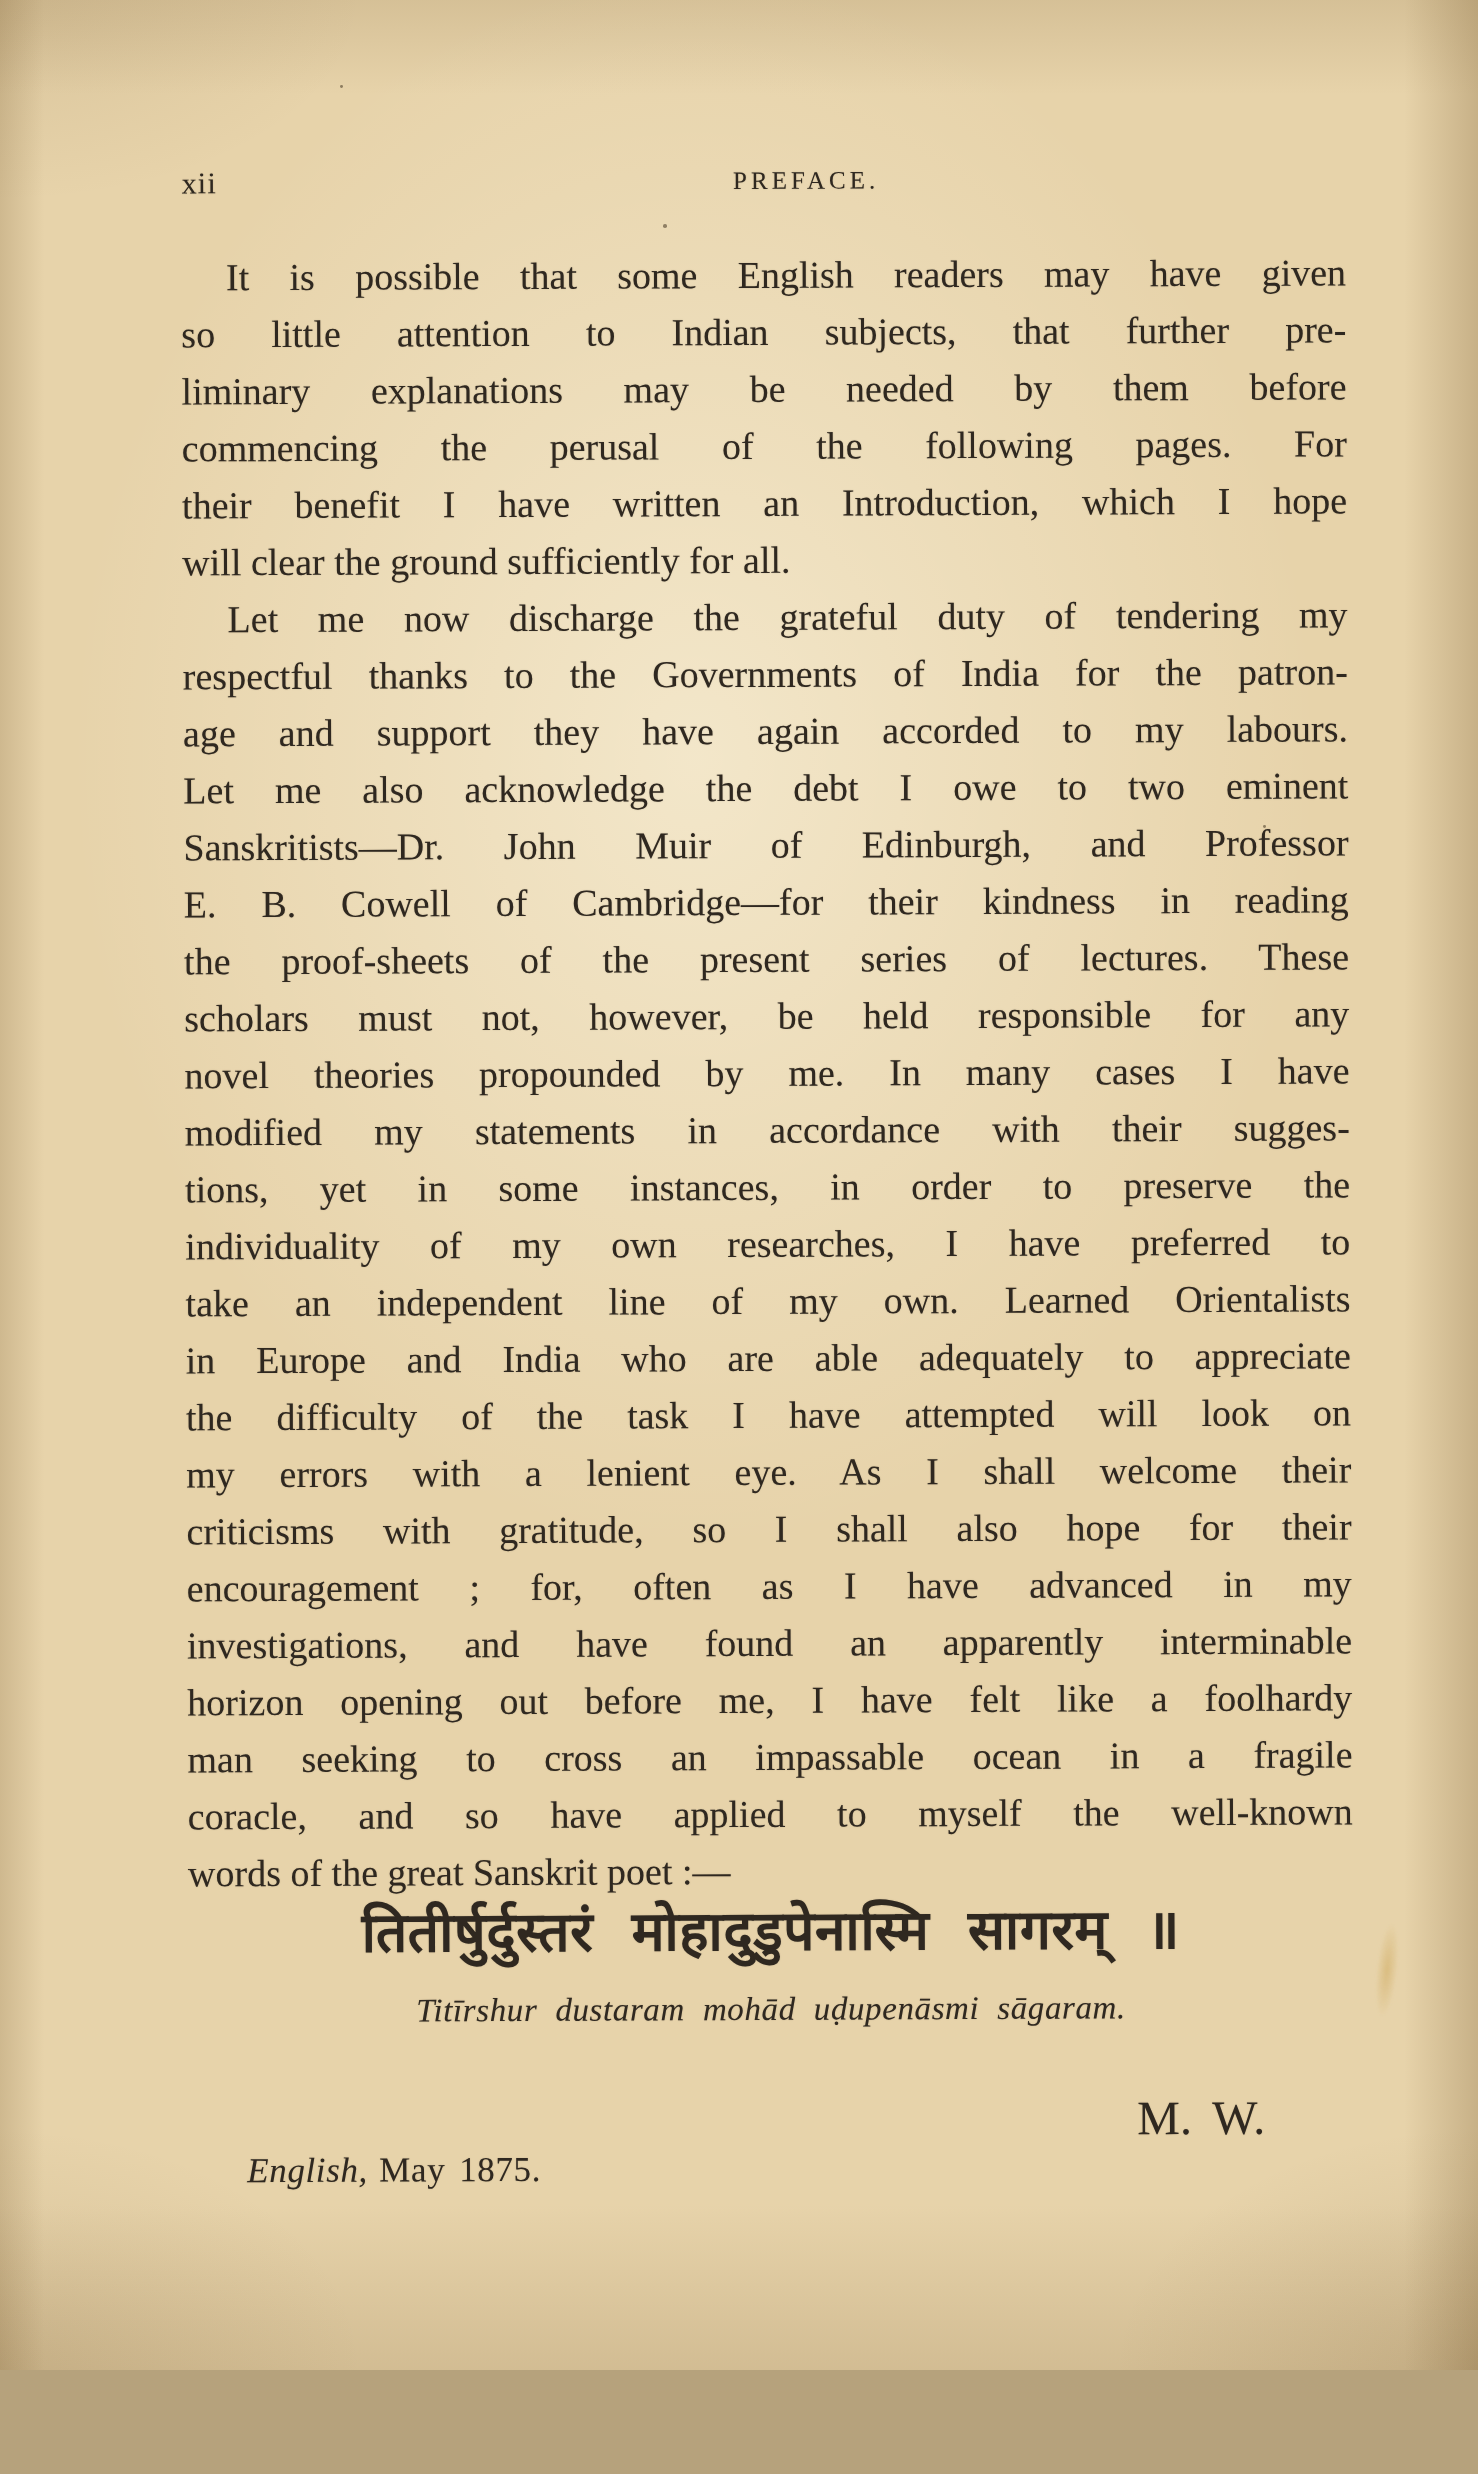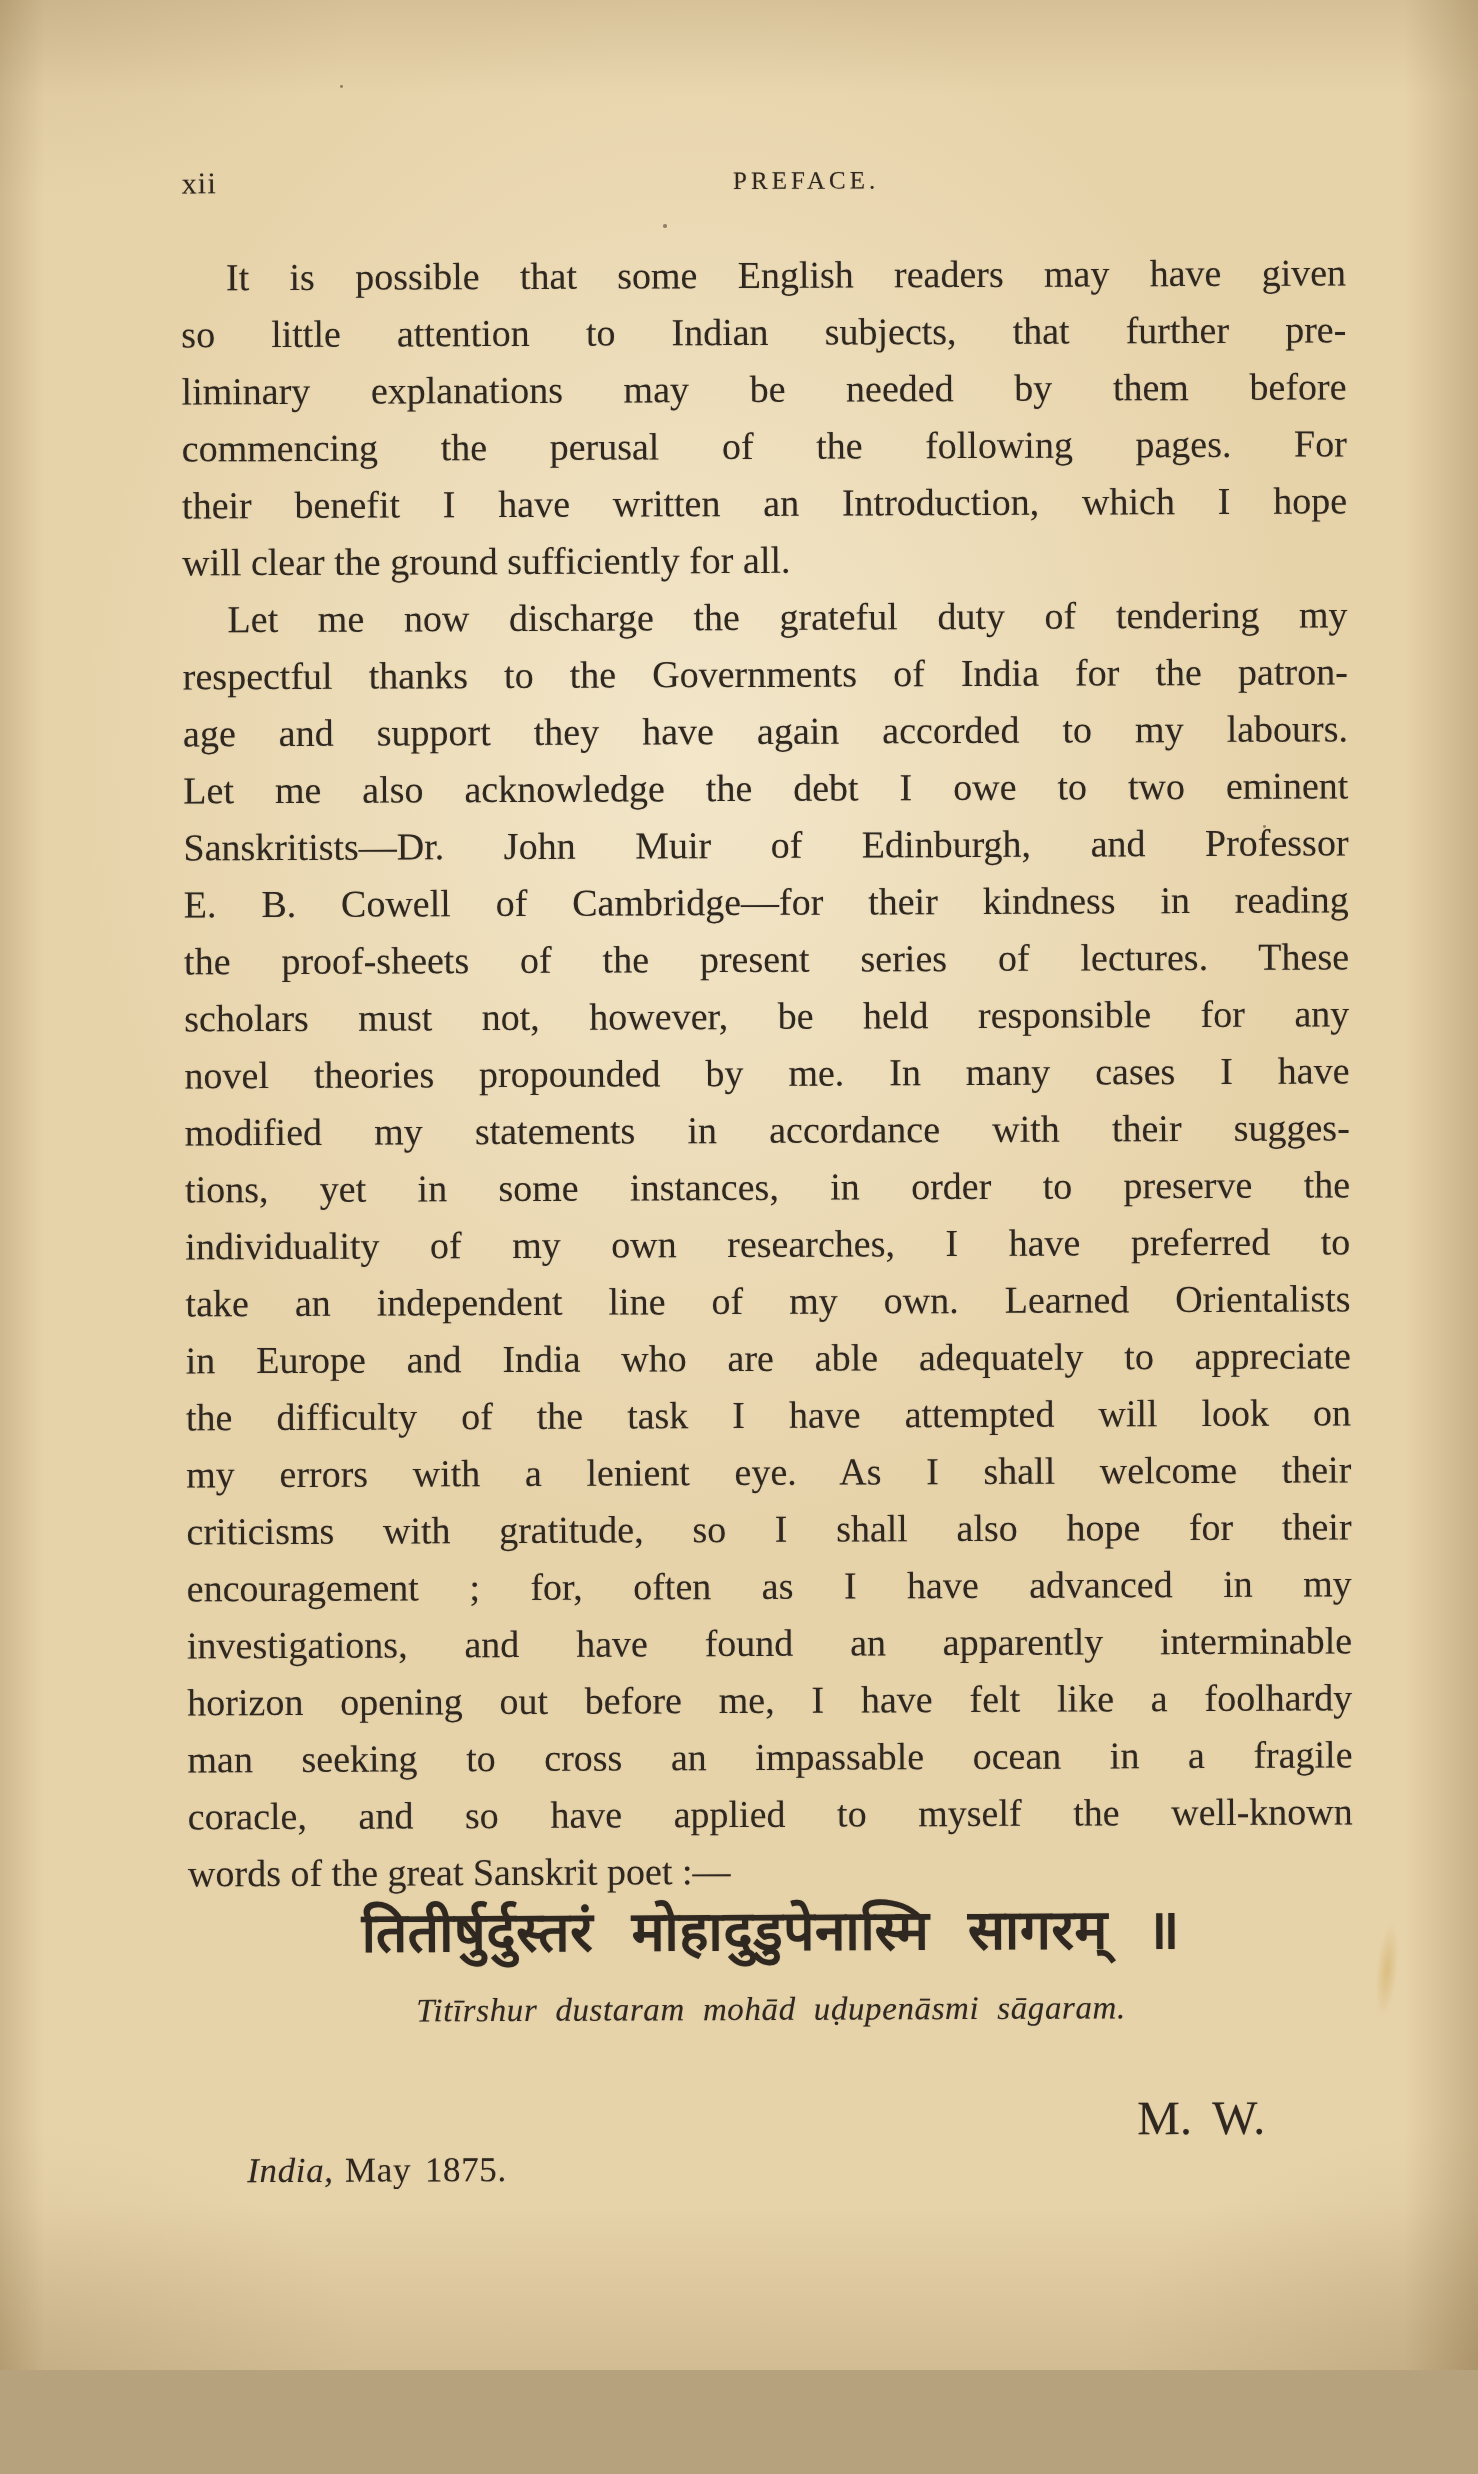--- a/index.html
+++ b/index.html
@@ -134,21 +134,21 @@
         </div>
       </div>
 
     <div class="verse-sanskrit">तितीर्षुर्दुस्तरं मोहादुडुपेनास्मि सागरम् ॥</div>
 
     <div class="verse-translit">Titīrshur dustaram mohād uḍupenāsmi sāgaram.</div>
 
     <div class="signature">M. W.</div>
 
     <div class="dateline">
-      <span class="place">India,</span><span class="date">May 1875.</span>
+      <span class="place">English,</span><span class="date">May 1875.</span>
     </div>
 
   </div>
 
   <div class="stain"></div>
   <div class="speck" style="left:663px;top:224px;width:3.5px;height:3.5px;"></div>
   <div class="speck" style="left:340px;top:85px;width:2.9px;height:2.9px;"></div>
   <div class="speck" style="left:1263px;top:825px;width:2.9px;height:2.9px;"></div>
 </div>
 

